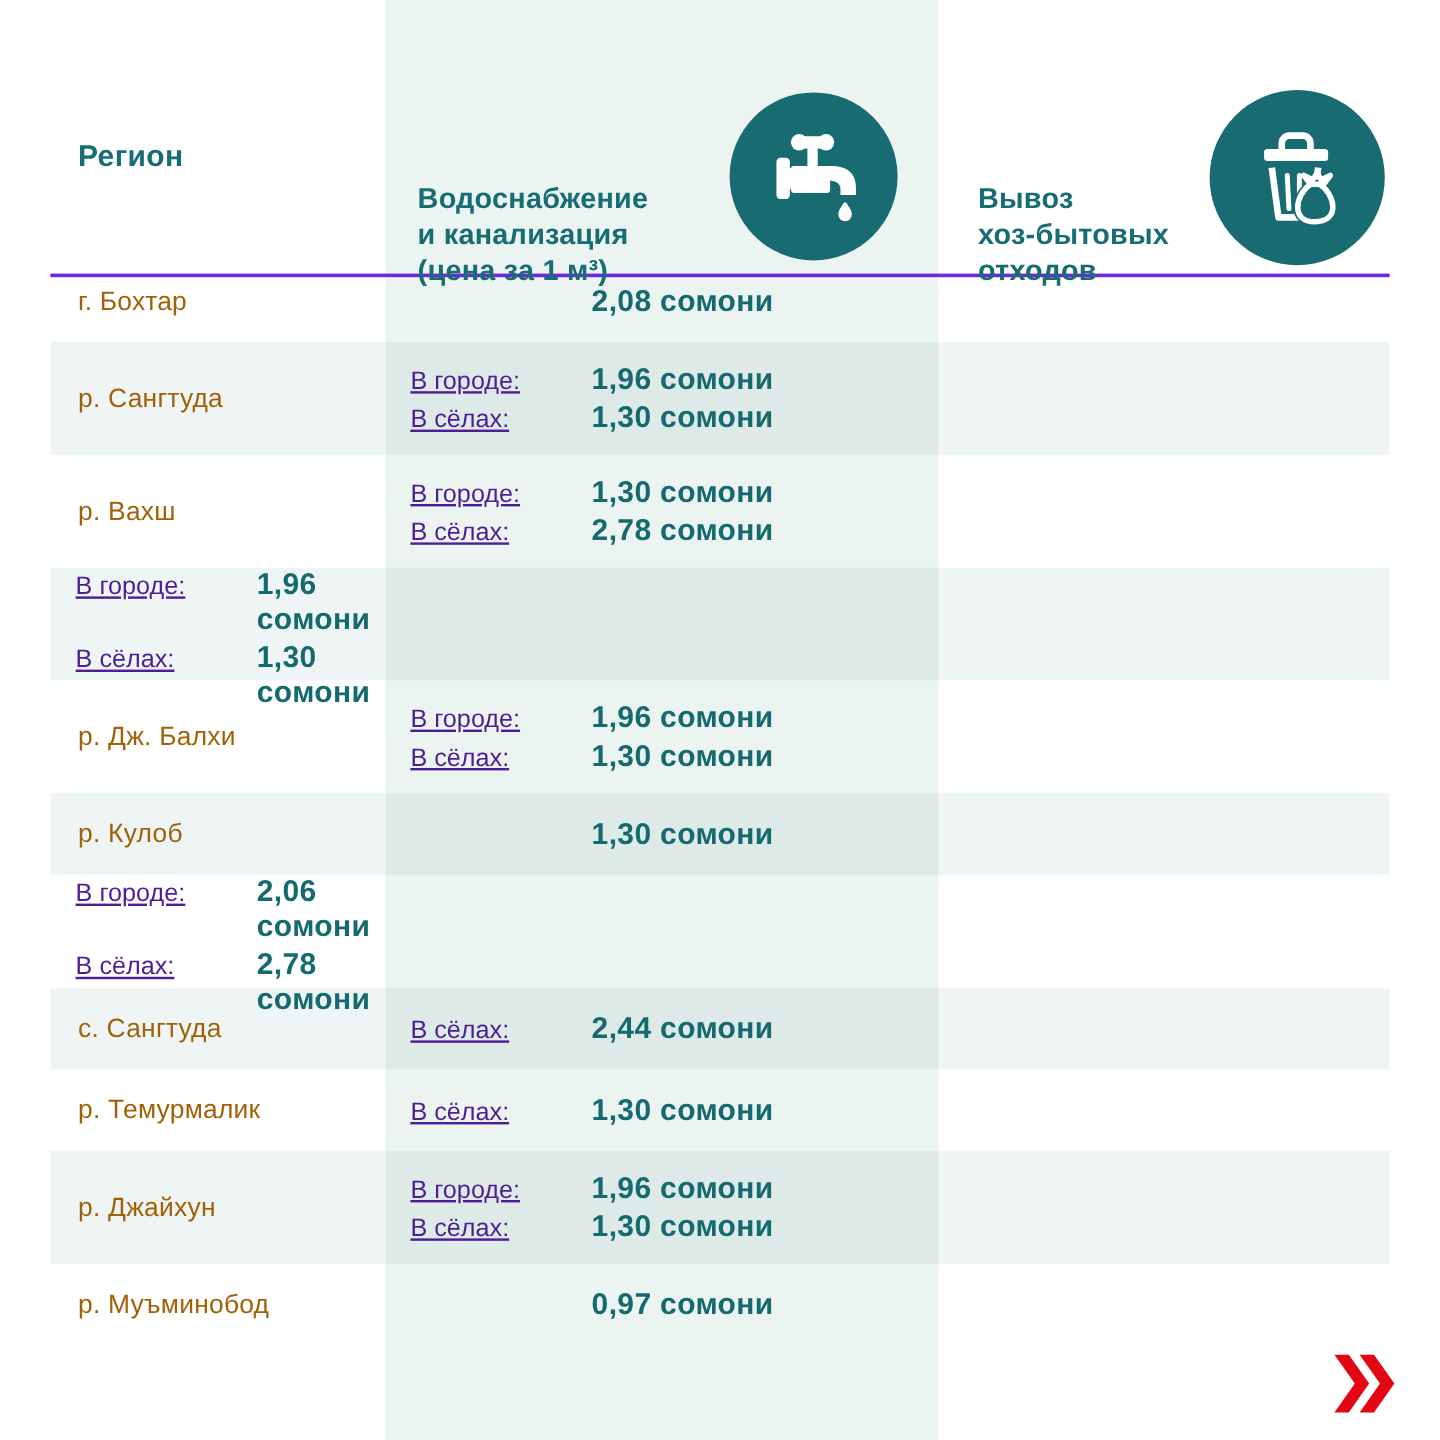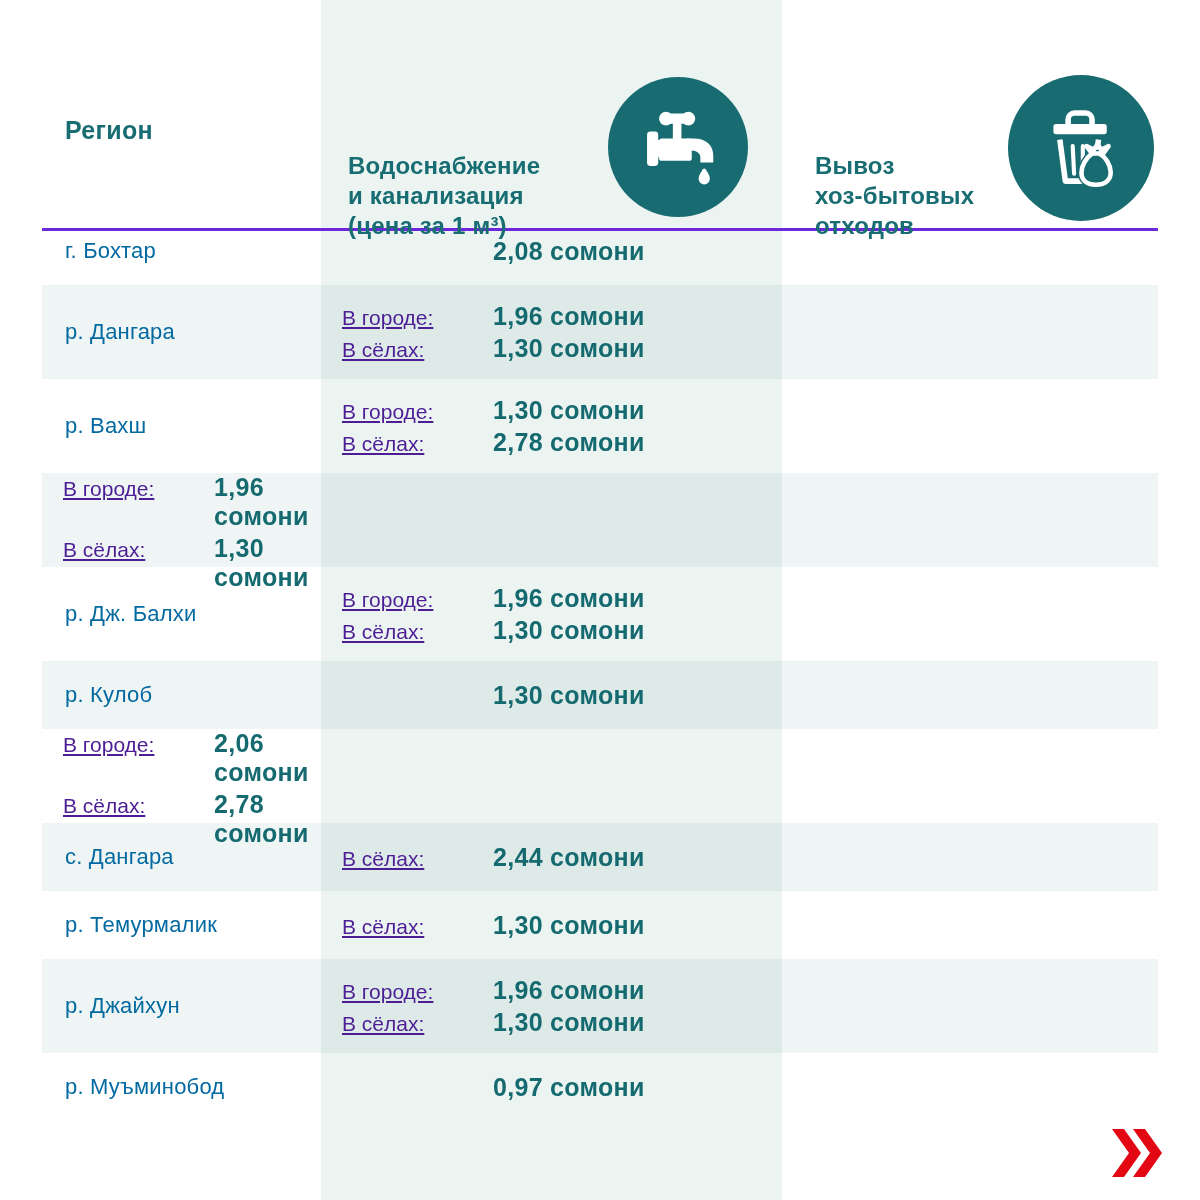--- a/index.html
+++ b/index.html
@@ -35,21 +35,21 @@
   .water-circle{left:566px;top:61px;width:140px;height:140px;}
   .waste-circle{left:966px;top:59px;width:146px;height:146px;}
 
   
   .rows{position:absolute;top:217px;left:42px;width:1116px;}
   .row{display:grid;grid-template-columns:279px 461px 1fr;align-items:center;}
   .row.tint{background:rgba(23,107,113,0.07);}
   .row.plain{background:transparent;}
   .row.short{height:68px;}
   .row.tall{height:94px;}
-  .region-cell{padding-left:23px;font-size:22px;color:#0369a1;letter-spacing:.2px;}
+  .region-cell{padding-left:23px;font-size:22px;color:#a16207;letter-spacing:.2px;}
   .entries-cell{display:flex;flex-direction:column;gap:3px;}
   .entry{display:grid;grid-template-columns:151px 1fr;align-items:baseline;padding-left:21px;}
   .entry .ctx{font-size:21px;color:#4c1d95;text-decoration:underline;}
   .entry .val{font-size:25px;font-weight:bold;color:#156a70;letter-spacing:.3px;}
   .waste-cell{min-height:1px;}
 
   
   .next{position:absolute;left:1106px;top:1124px;width:58px;height:58px;cursor:pointer;}
 </style>
 </head>
@@ -113,21 +113,21 @@
       <div class="region-cell">г. Бохтар</div>
       <div class="entries-cell">
           <div class="entry">
       <span class="ctx"></span>
       <span class="val">2,08 сомони</span>
     </div>
         </div>
       <div class="waste-cell"></div>
     </div>
       <div class="row tint tall">
-      <div class="region-cell">р. Дангара</div>
+      <div class="region-cell">р. Сангтуда</div>
       <div class="entries-cell">
           <div class="entry">
       <span class="ctx">В городе:</span>
       <span class="val">1,96 сомони</span>
     </div>
           <div class="entry">
       <span class="ctx">В сёлах:</span>
       <span class="val">1,30 сомони</span>
     </div>
         </div>
@@ -191,21 +191,21 @@
       <span class="val">2,06 сомони</span>
     </div>
           <div class="entry">
       <span class="ctx">В сёлах:</span>
       <span class="val">2,78 сомони</span>
     </div>
         </div>
       <div class="waste-cell"></div>
     </div>
       <div class="row tint short">
-      <div class="region-cell">с. Дангара</div>
+      <div class="region-cell">с. Сангтуда</div>
       <div class="entries-cell">
           <div class="entry">
       <span class="ctx">В сёлах:</span>
       <span class="val">2,44 сомони</span>
     </div>
         </div>
       <div class="waste-cell"></div>
     </div>
       <div class="row plain short">
       <div class="region-cell">р. Темурмалик</div>

